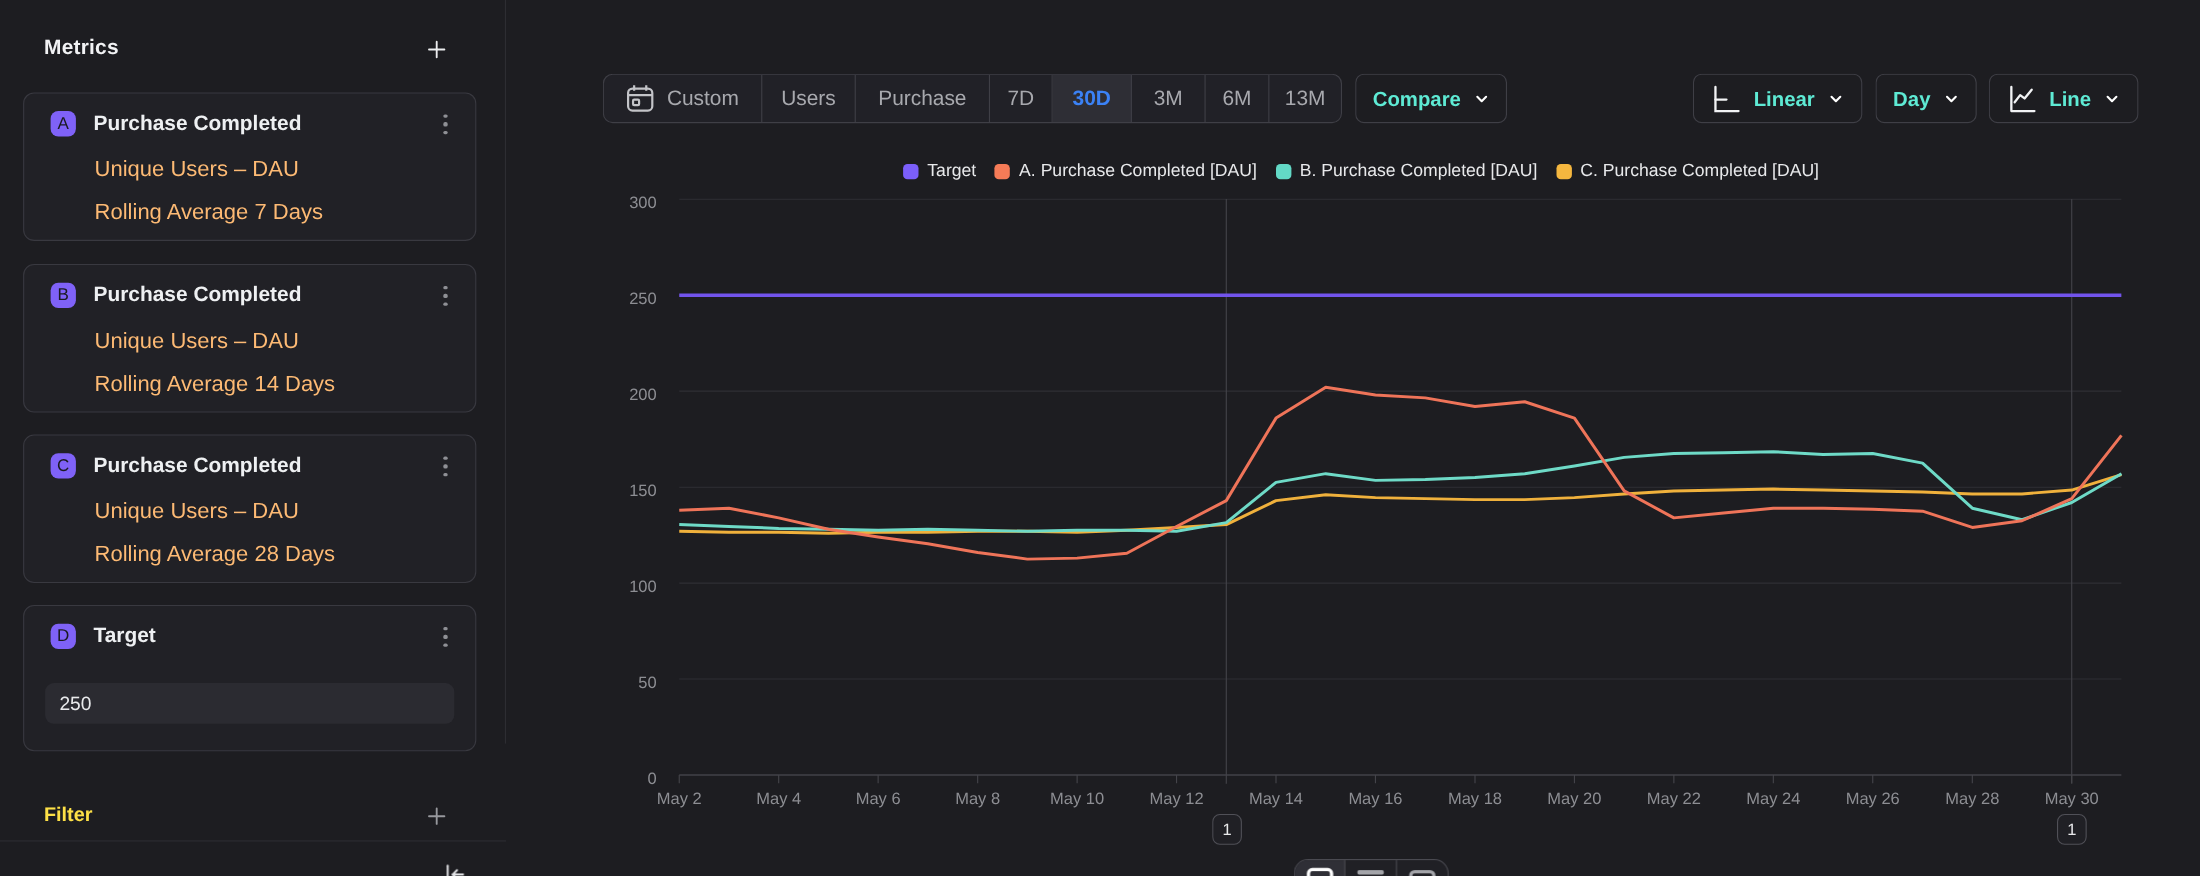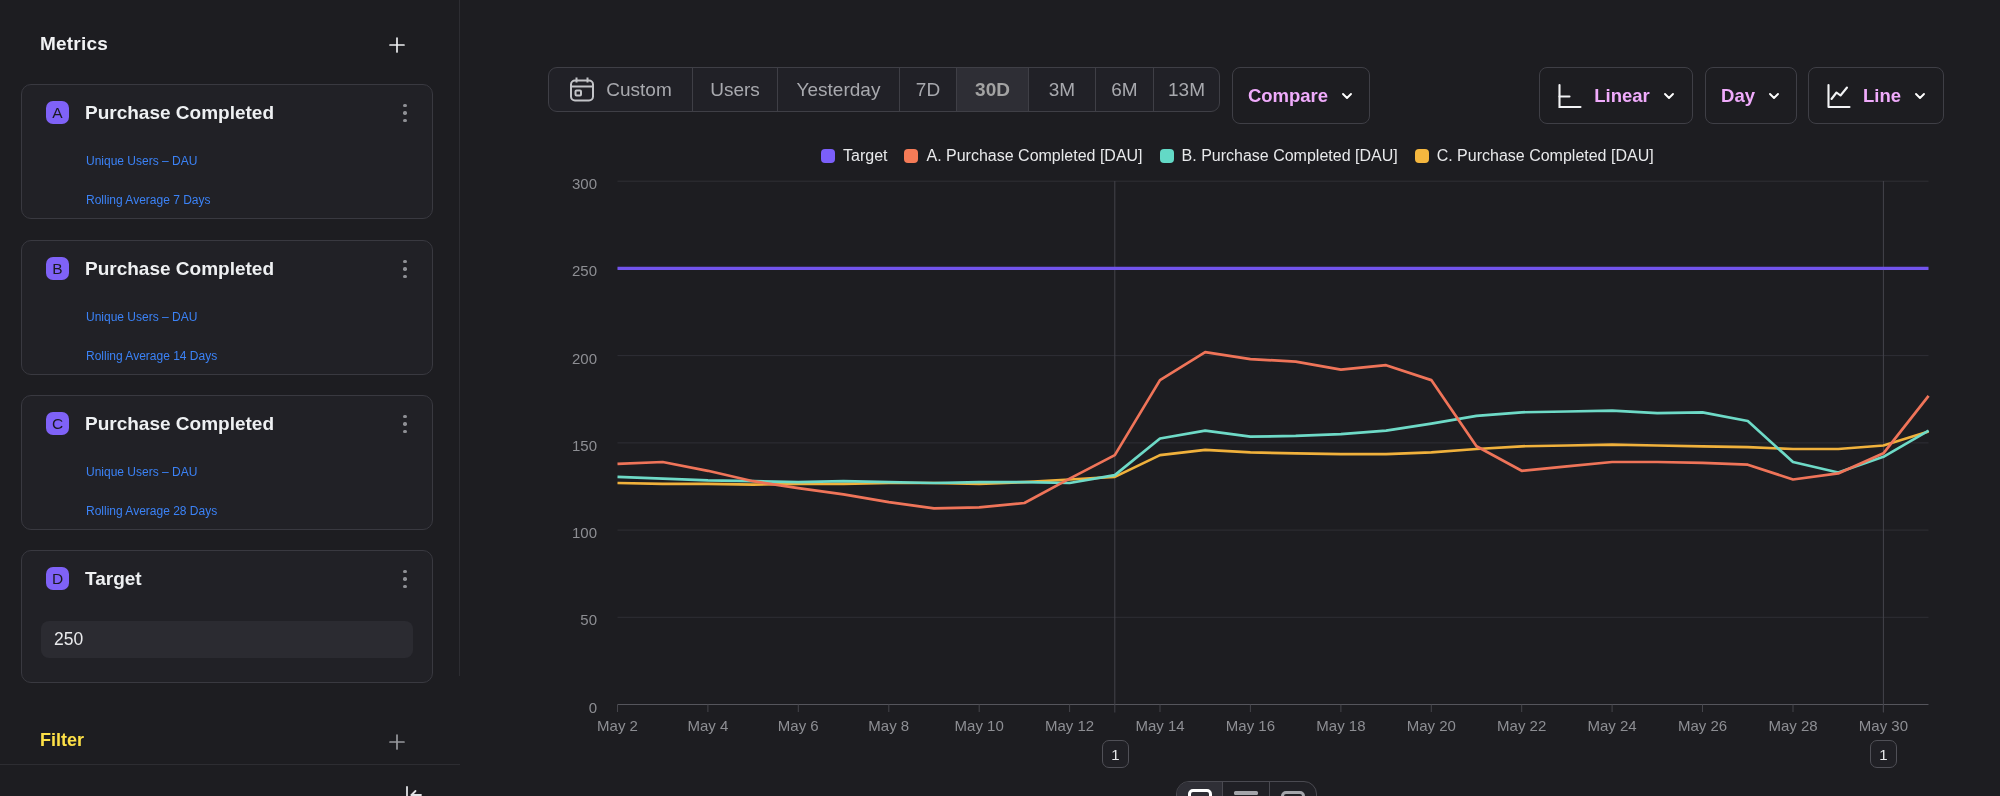--- a/index.html
+++ b/index.html
@@ -5,32 +5,32 @@
 .sidebar,.seg,.btn,.legend,.one,.bt,.chart { transform:translateZ(0); }
 
 .sidebar { position:absolute; left:0; top:0; width:460px; height:676px; border-right:1px solid #2d2d32; }
 .sb-title { position:absolute; left:40px; top:33px; font-size:19px; font-weight:700; color:#f1f2f4; letter-spacing:.2px; }
 .sb-plus { position:absolute; right:53px; top:36px; color:#ecedef; }
 .card { position:absolute; left:21px; width:412px; background:#212126; border:1px solid #393940; border-radius:10px; }
 .badge { position:absolute; left:24px; top:16px; width:23px; height:23px; border-radius:7px; background:#7f62f7; color:#1a1a21; font-size:15.5px; font-weight:400; display:flex; align-items:center; justify-content:center; }
 .ctitle { position:absolute; left:63px; top:16px; height:23px; display:flex; align-items:center; font-size:19px; font-weight:700; color:#eef0f2; }
 .kebab { position:absolute; right:20px; top:17px; width:14px; height:22px; display:flex; flex-direction:column; align-items:center; justify-content:center; gap:4px; }
 .kebab i { width:3.4px; height:3.4px; border-radius:50%; background:#8f9095; }
-.crow { position:absolute; left:64px; font-size:12px; color:#3b82f6;margin-top:11px; }
+.crow { position:absolute; left:64px; font-size:20px; color:#fdba74; }
 .tinput { position:absolute; left:19px; right:19px; top:70px; height:37px; background:#2b2b31; border-radius:8px; font-size:17.5px; color:#e9eaec; display:flex; align-items:center; padding-left:13px; }
 .filter-title { position:absolute; left:40px; top:730px; font-size:18px; font-weight:700; color:#fde047; }
 .filter-plus { position:absolute; right:53px; top:733px; color:#97989d; }
 .sb-div { position:absolute; left:0; top:764px; width:460px; height:1px; background:#2d2d32; }
 .collapse { position:absolute; left:403px; top:784px; }
 
 .seg { position:absolute; left:548px; top:67px; height:45px; display:flex; background:#212127; border:1px solid #3f3f46; border-radius:9px; overflow:hidden;justify-content:flex-end; }
 .seg .it { display:flex; align-items:center; justify-content:center; gap:11px; font-size:19px; color:#a8a9ae; border-right:1px solid #3f3f46; }
 .seg .it:last-child { border-right:none; }
-.seg .sel { background:#2e2e35; color:#a3a3a3; font-weight:700; }
-.btn { position:absolute; top:67px; height:57px; border:1px solid #3f3f46; border-radius:8px; display:flex; align-items:center; justify-content:center; gap:12px; color:#f0abfc; font-size:18.5px; font-weight:700; }
+.seg .sel { background:#2e2e35; color:#3b82f6; font-weight:700; }
+.btn { position:absolute; top:67px; height:45px; border:1px solid #3f3f46; border-radius:8px; display:flex; align-items:center; justify-content:center; gap:12px; color:#5eead4; font-size:18.5px; font-weight:700; }
 .btn .ch { color:#fff; display:flex; }
 
 .legend { position:absolute; left:821px; top:147px; display:flex; gap:17px; align-items:center; }
 .litem { display:flex; align-items:center; gap:8px; font-size:16px; color:#e8e9eb; }
 .sw { width:14px; height:14px; border-radius:4px; }
 .chart { position:absolute; left:0; top:0; }
 .axlab { font-size:15px; fill:#8d8e93; font-family:"Liberation Sans",sans-serif; }
 .one { position:absolute; width:27px; height:28px; top:740px; border:1px solid #505057; border-radius:7px; background:#202025; color:#e8e9eb; font-size:15px; display:flex; align-items:center; justify-content:center; }
 
 .bt { position:absolute; left:1176px; top:781px; width:141px; height:46px; border:1px solid #4a4a51; border-radius:13px; background:#202025; display:flex; overflow:hidden; }
@@ -158,21 +158,21 @@
   <div class="it" style="width:144px">
       <svg width="26" height="27" viewBox="0 0 26 27" fill="none" stroke="#c3c4c8" stroke-width="2">
         <rect x="2" y="4.5" width="22" height="20" rx="4"></rect>
         <path d="M7.5 1.5v5M18.5 1.5v5"></path>
         <path d="M2 10.5h22"></path>
         <rect x="6.5" y="14.5" width="5.5" height="5" rx="1"></rect>
       </svg>
       <span>Custom</span>
     </div>
   <div class="it" style="width:85px">Users</div>
-  <div class="it" style="width:122px">Yesterday</div>
+  <div class="it" style="width:122px">Purchase</div>
   <div class="it" style="width:57px">7D</div>
   <div class="it sel" style="width:72px">30D</div>
   <div class="it" style="width:67px">3M</div>
   <div class="it" style="width:58px">6M</div>
   <div class="it" style="width:65px">13M</div>
 </div>
 <div class="btn" style="left:1232px;width:138px">Compare<span class="ch">
       <svg width="14" height="14" viewBox="0 0 14 14" fill="none" stroke="currentColor" stroke-width="1.9" stroke-linecap="round" stroke-linejoin="round">
         <path d="M3 5 7 9l4-4"></path>
       </svg>

